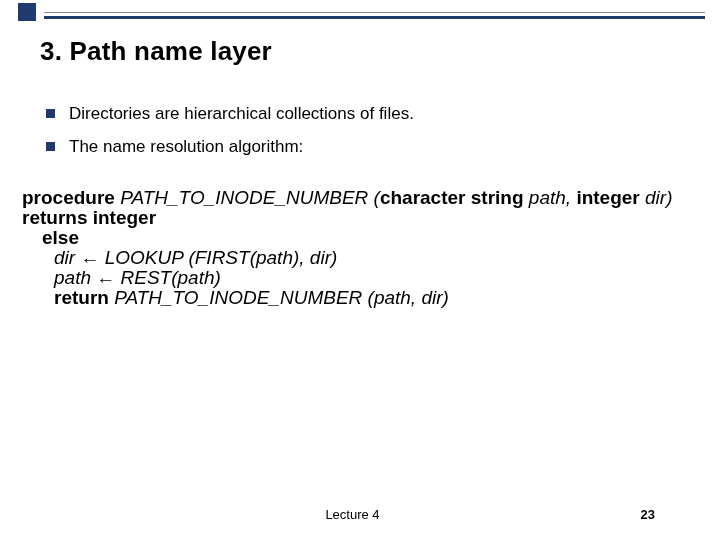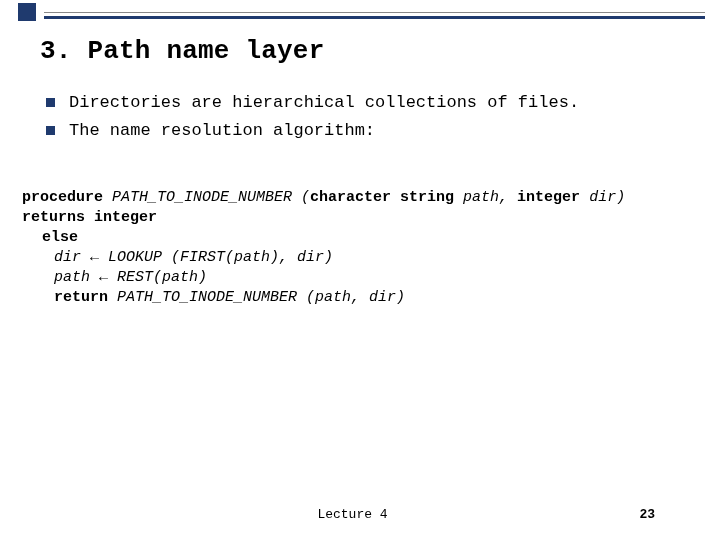--- a/index.html
+++ b/index.html
@@ -1,27 +1,27 @@
 <!DOCTYPE html>
 <html><head>
 <meta charset="utf-8">
 <style>
   * { margin: 0; padding: 0; box-sizing: border-box; }
   html, body { width: 720px; height: 540px; background: #fff; font-family: Arial, Helvetica, sans-serif; color: #000; }
-  .slide { position: relative; width: 705px; height: 540px; font-family: Liberation Mono, monospace; }
+  .slide { position: relative; width: 705px; height: 540px; }
   .topbar { position: absolute; top: 0; left: 0; right: 0; height: 26px; }
   .topbar .square { position: absolute; top: 3px; left: 18px; width: 18px; height: 18px; background: #1f3a6e; }
   .topbar .thin { position: absolute; top: 12px; left: 44px; right: 0; height: 1px; background: #888; }
   .topbar .thick { position: absolute; top: 16px; left: 44px; right: 0; height: 3px; background: #1f3a6e; }
   .title { position: absolute; top: 36px; left: 40px; font-size: 26px; font-weight: bold; letter-spacing: 0.2px; }
   .bullets { position: absolute; top: 92px; left: 46px; right: 40px; }
-  .bullets .row { display: flex; align-items: flex-start; margin-bottom: 6px; }
+  .bullets .row { display: flex; align-items: flex-start; margin-bottom: 6px; margin-top: 11px; }
   .bullets .sq { width: 9px; height: 9px; background: #1f3a6e; margin-top: 6px; margin-right: 14px; flex: 0 0 auto; }
   .bullets .txt { font-size: 17px; line-height: 22px; }
-  .code { position: absolute; top: 188px; left: 22px; right: 26px; font-size: 15px; line-height: 20px; }
+  .code { position: absolute; top: 188px; left: 22px; right: 26px; font-size: 19px; line-height: 20px; }
   .code .l1 { padding-left: 0; }
   .code .l2 { padding-left: 20px; }
   .code .l3 { padding-left: 32px; }
   .code .l4 { padding-left: 32px; }
   .footer-center { position: absolute; bottom: 18px; left: 0; right: 0; text-align: center; font-size: 13px; }
   .footer-right { position: absolute; bottom: 18px; right: 50px; font-size: 13px; font-weight: bold; }
 </style>
 </head>
 <body>
 

